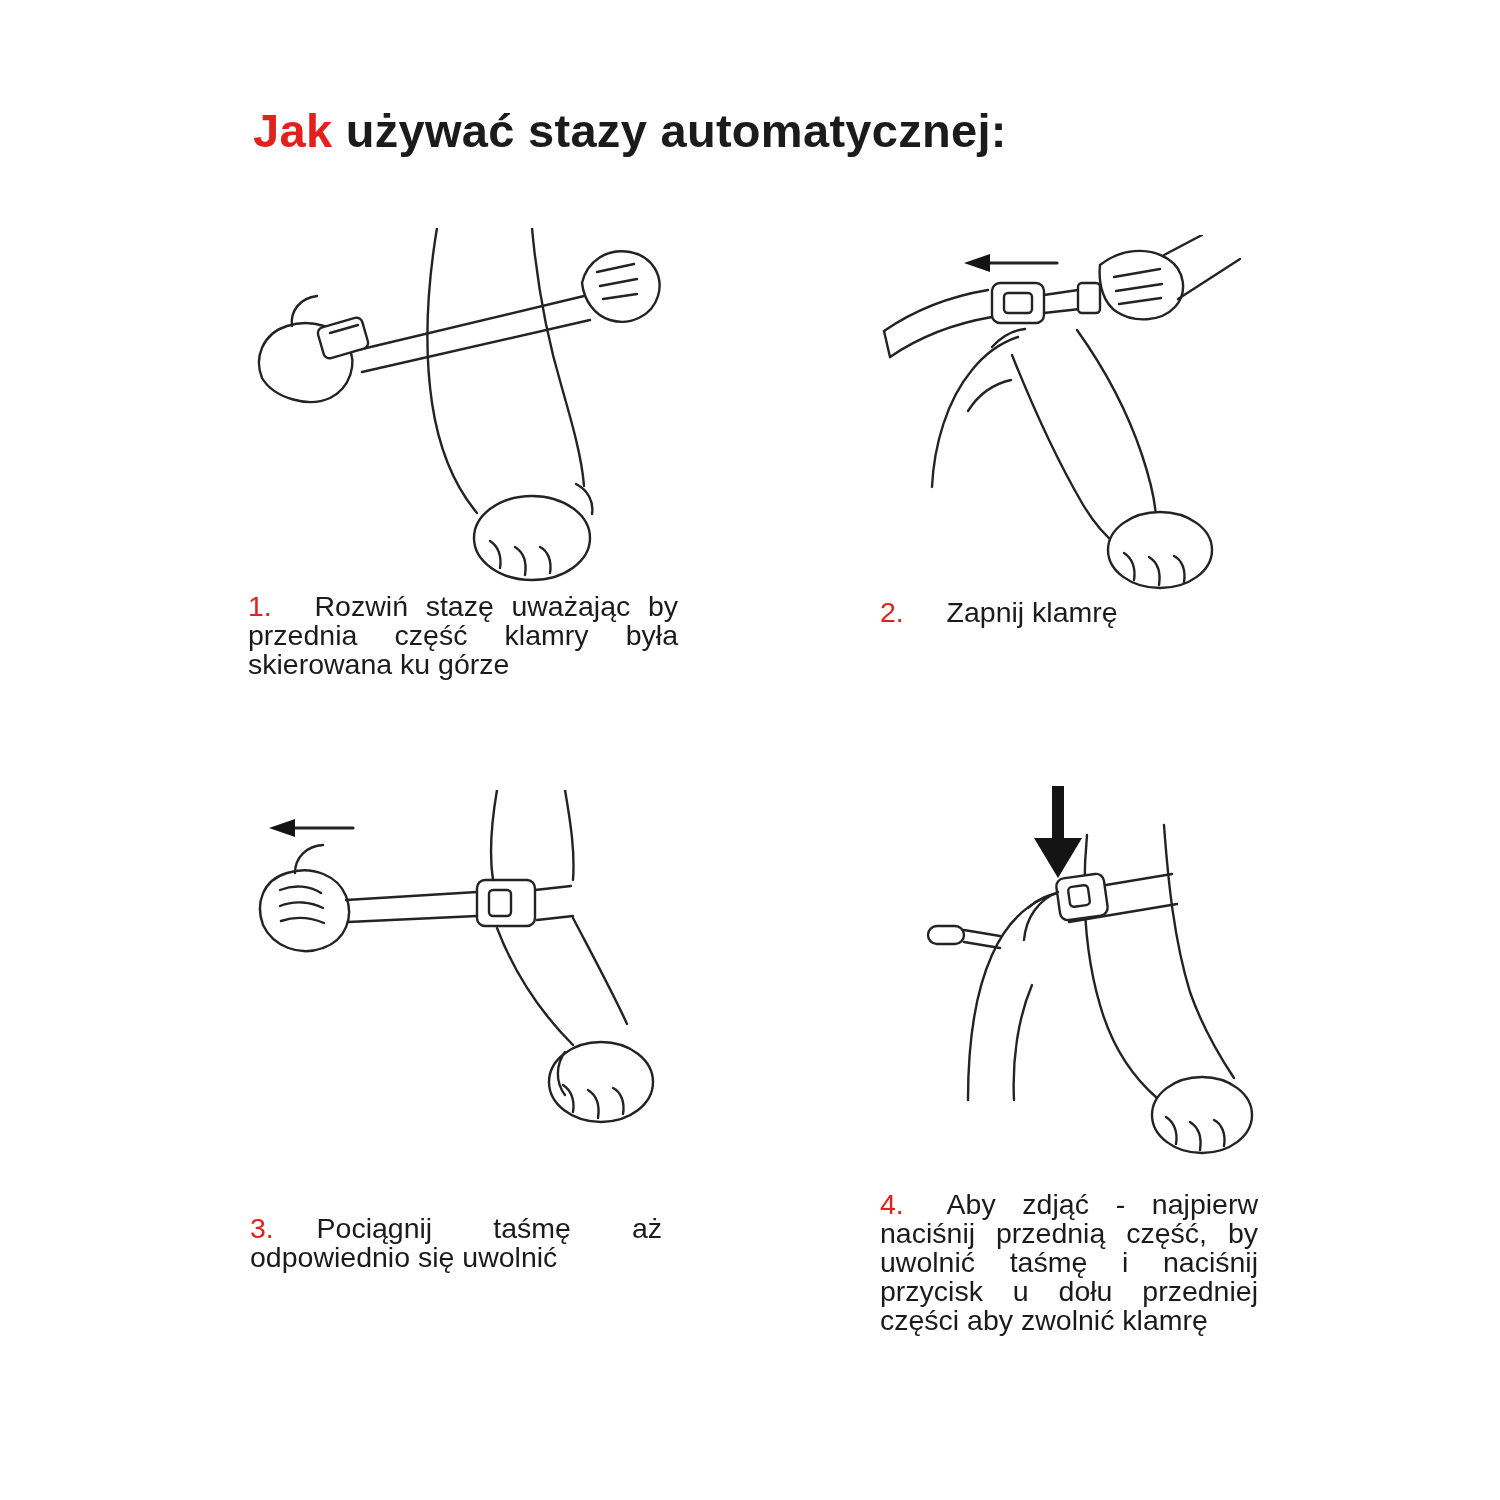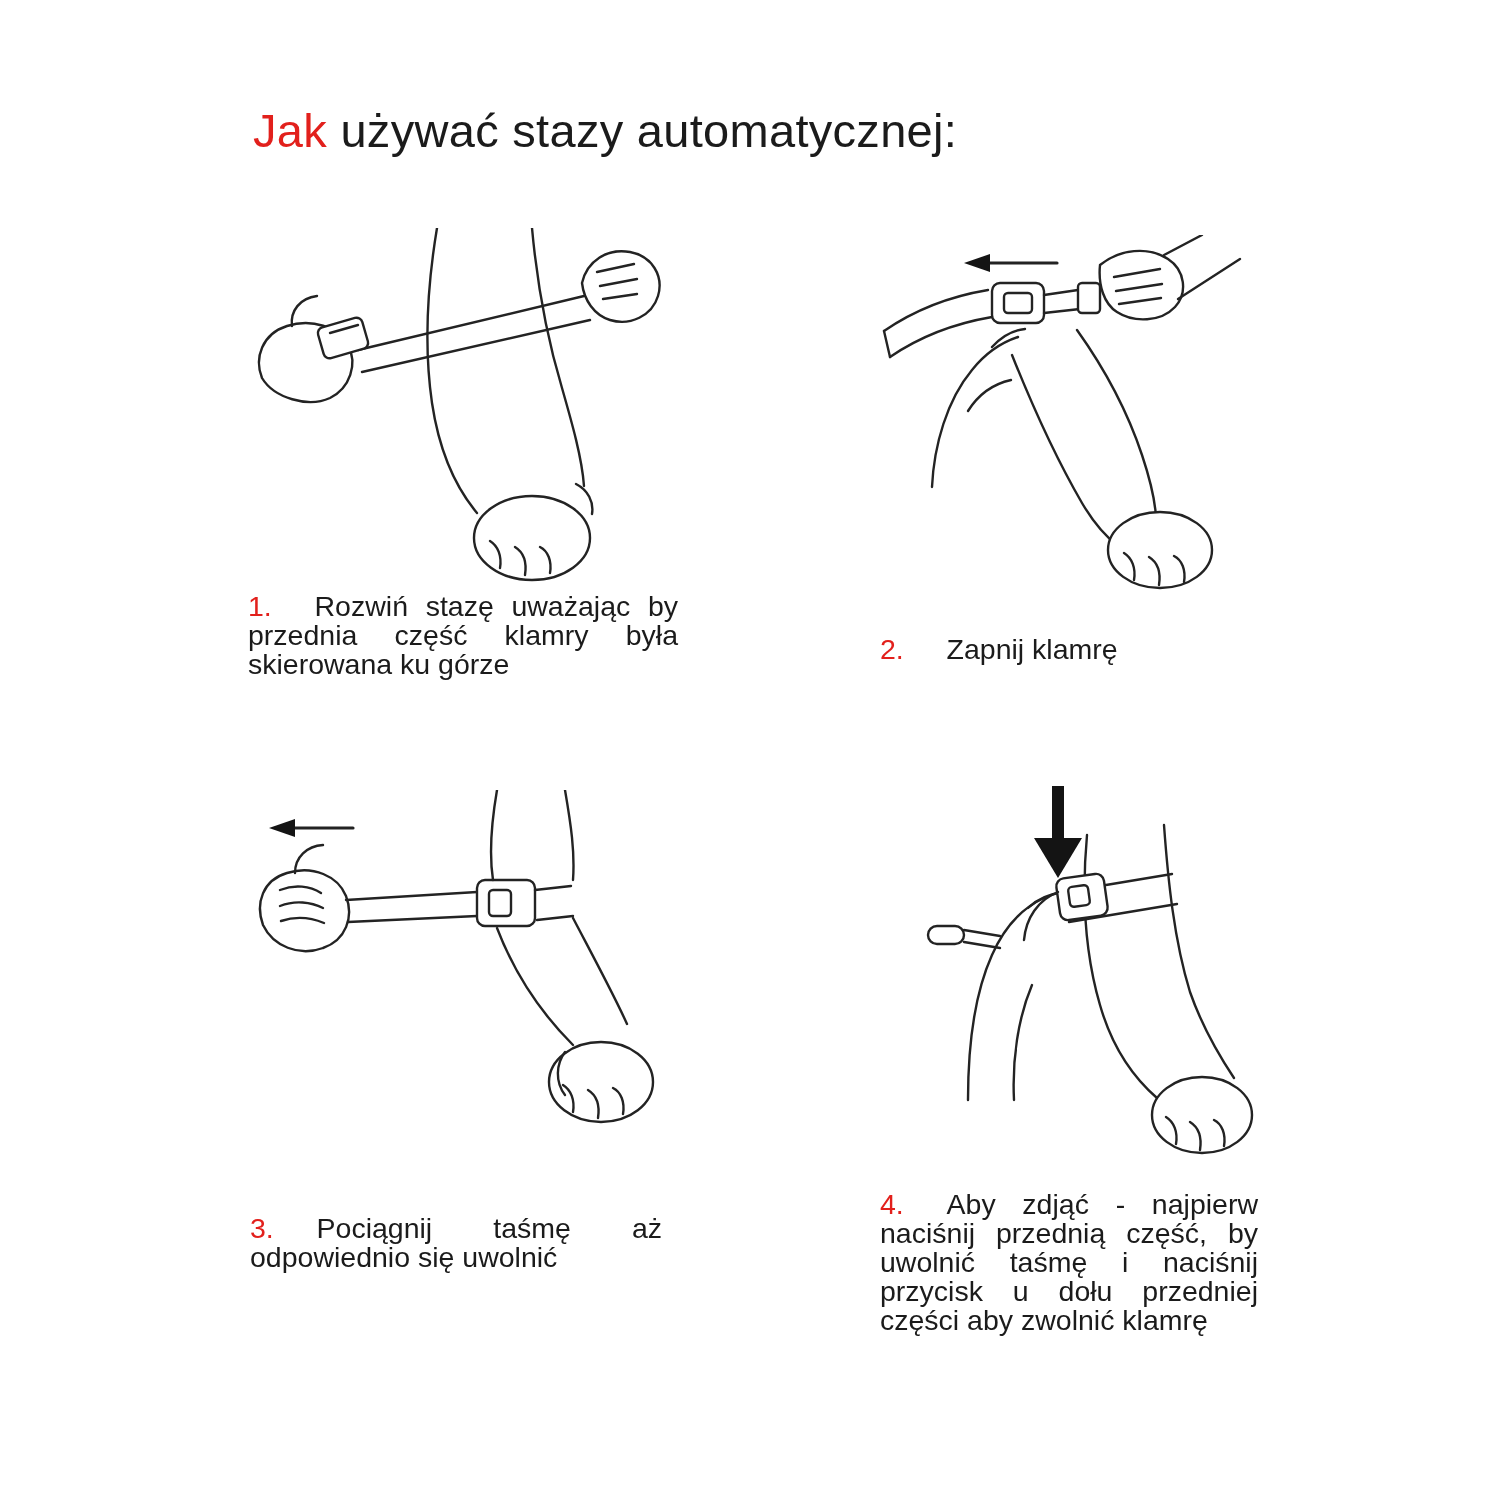--- a/index.html
+++ b/index.html
@@ -2,21 +2,21 @@
 <html><head>
 <meta charset="utf-8">
 <style>
   html,body{margin:0;padding:0;}
   body{
     width:1500px;height:1500px;background:#ffffff;position:relative;
     font-family:"Liberation Sans", sans-serif;color:#1b1b1b;
     --accent:#e2201c;
   }
   .abs{position:absolute;}
-  .title{font-size:47px;font-weight:400;letter-spacing:.3px;white-space:nowrap;}
+  .title{font-size:47px;font-weight:700;letter-spacing:.3px;white-space:nowrap;}
   .title .hl{color:var(--accent);}
   .caption{font-size:28.5px;line-height:29px;text-align:justify;margin:0;}
   .step-num{color:var(--accent);margin-right:1.5em;}
   
   .art path,.art line,.art ellipse,.art rect,.art circle{
     fill:none;stroke:#232323;stroke-width:2.4;
     stroke-linecap:round;stroke-linejoin:round;
   }
   .art .fillw{fill:#ffffff;}
   .art .solid{fill:#141414;stroke:none;}
@@ -162,21 +162,21 @@
     <rect class="fillw" x="56" y="146" width="36" height="18" rx="9"></rect>
     <line x1="92" y1="150" x2="128" y2="156"></line>
     <line x1="92" y1="162" x2="128" y2="168"></line>
   </g>
 </svg>
 
 <p class="abs caption" style="left:248px;top:592px;width:430px;">
   <span class="step-num">1.</span><span>Rozwiń stazę uważając by przednia część klamry była skierowana ku górze</span>
 </p>
 
-<p class="abs caption" style="left:880px;top:598px;width:390px;margin-top:37px;">
+<p class="abs caption" style="left:880px;top:598px;width:390px;">
   <span class="step-num">2.</span><span>Zapnij klamrę</span>
 </p>
 
 <p class="abs caption" style="left:250px;top:1214px;width:412px;">
   <span class="step-num">3.</span><span>Pociągnij taśmę aż odpowiednio się uwolnić</span>
 </p>
 
 <p class="abs caption" style="left:880px;top:1190px;width:378px;">
   <span class="step-num">4.</span><span>Aby zdjąć - najpierw naciśnij przednią część, by uwolnić taśmę i naciśnij przycisk u dołu przedniej części aby zwolnić klamrę</span>
 </p>

